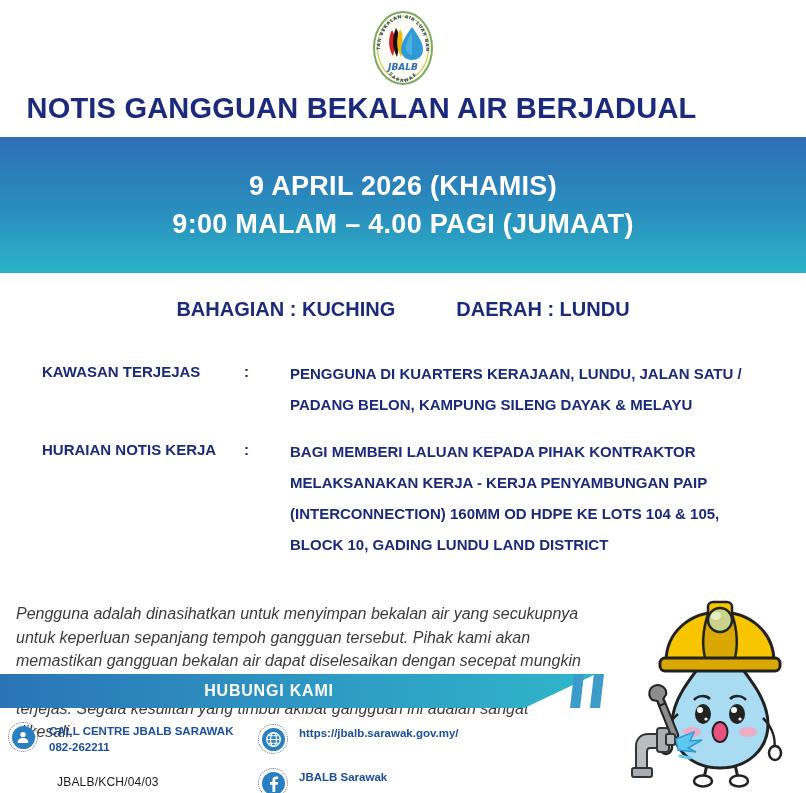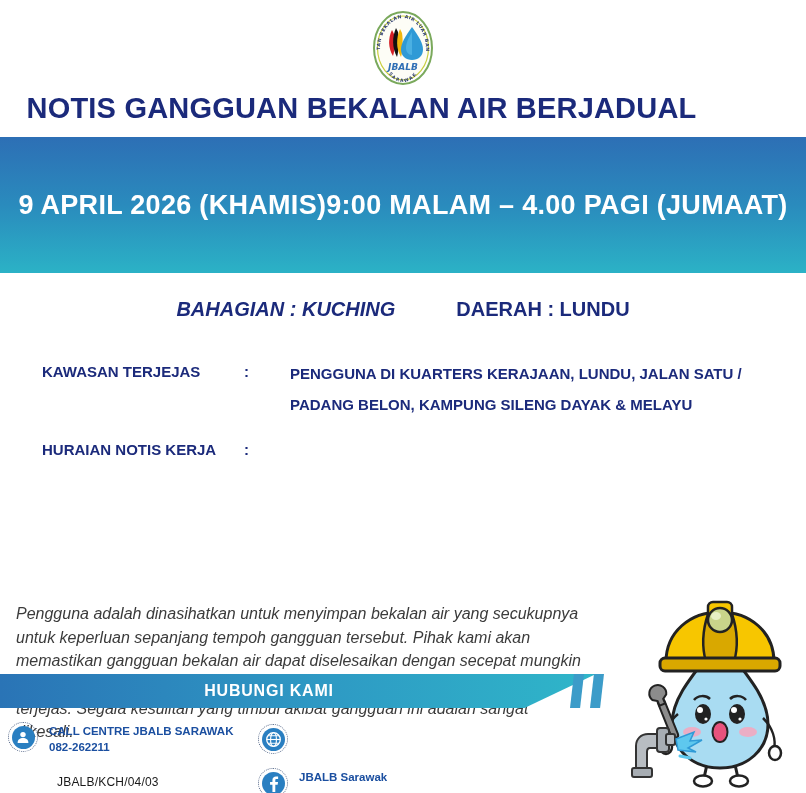--- a/index.html
+++ b/index.html
@@ -48,21 +48,21 @@
 
   
   .date-banner {
     position: absolute;
     top: 137px;
     left: 0;
     width: 806px;
     height: 136px;
     background: linear-gradient(180deg, #2d6fb5 0%, #2a8bbd 50%, #2bb2c6 100%);
     display: flex;
-    flex-direction: row;
+    flex-direction: column;
     align-items: center;
     justify-content: center;
   }
   .date-line {
     color: #ffffff;
     font-size: 27px;
     font-weight: bold;
     line-height: 1.42;
     letter-spacing: 0.3px;
   }
@@ -72,21 +72,21 @@
     position: absolute;
     top: 298px;
     left: 0;
     width: 806px;
     display: flex;
     justify-content: center;
     color: #1b2a7b;
     font-size: 20px;
     font-weight: bold;
   }
-  .division-row .bahagian { margin-right: 61px; font-style: italic; }
+  .division-row .bahagian { margin-right: 61px; }
 
   
   .info-block {
     position: absolute;
     top: 358px;
     left: 30px;
     width: 746px;
     color: #1b2a7b;
   }
   .info-row {
@@ -289,20 +289,26 @@
     <div class="info-colon">:</div>
     <div class="info-value">
       <span>PENGGUNA DI KUARTERS KERAJAAN, LUNDU, JALAN SATU /</span>
       <span>PADANG BELON, KAMPUNG SILENG DAYAK &amp; MELAYU</span>
     </div>
   </div>
 
   <div class="info-row">
     <div class="info-label">HURAIAN NOTIS KERJA</div>
     <div class="info-colon">:</div>
+    <div class="info-value justified">
+      <span>BAGI MEMBERI LALUAN KEPADA PIHAK KONTRAKTOR</span>
+      <span>MELAKSANAKAN KERJA - KERJA PENYAMBUNGAN PAIP</span>
+      <span>(INTERCONNECTION) 160MM OD HDPE KE LOTS 104 &amp; 105,</span>
+      <span>BLOCK 10, GADING LUNDU LAND DISTRICT</span>
+    </div>
   </div>
 
 </div>
 
 <div class="advisory">Pengguna adalah dinasihatkan untuk menyimpan bekalan air yang secukupnya untuk keperluan sepanjang tempoh gangguan tersebut. Pihak kami akan memastikan gangguan bekalan air dapat diselesaikan dengan secepat mungkin dan bekalan air akan kembali pulih secara berperingkat di kawasan yang terjejas. Segala kesulitan yang timbul akibat gangguan ini adalah sangat dikesali.</div>
 
 <div class="contact-banner-wrap">
   <div class="contact-banner">
     <span class="contact-banner-label">HUBUNGI KAMI</span>
   </div>
@@ -336,20 +342,21 @@
       <span class="disc">
         <svg width="17" height="17" viewBox="0 0 18 18">
           <circle cx="9" cy="9" r="7.2" fill="none" stroke="#ffffff" stroke-width="1.4"></circle>
           <ellipse cx="9" cy="9" rx="3.1" ry="7.2" fill="none" stroke="#ffffff" stroke-width="1.2"></ellipse>
           <line x1="1.8" y1="9" x2="16.2" y2="9" stroke="#ffffff" stroke-width="1.2"></line>
           <line x1="3" y1="5" x2="15" y2="5" stroke="#ffffff" stroke-width="1"></line>
           <line x1="3" y1="13" x2="15" y2="13" stroke="#ffffff" stroke-width="1"></line>
         </svg>
       </span>
     </span>
+    <span class="ctext">https://jbalb.sarawak.gov.my/</span>
   </div>
 
   <div class="contact-item c-fb">
     <span class="cicon">
       <span class="ring"></span>
       <span class="disc">
         <svg width="17" height="17" viewBox="0 0 18 18">
           <path d="M10.9 18 V10.4 h2.5 l0.4-2.9 h-2.9 V5.7 c0-0.85 0.24-1.43 1.45-1.43 h1.55 V1.7 C13.63 1.64 12.71 1.5 11.64 1.5 C9.4 1.5 7.87 2.87 7.87 5.38 V7.5 H5.35 v2.9 h2.52 V18 Z" fill="#ffffff"></path>
         </svg>
       </span>

